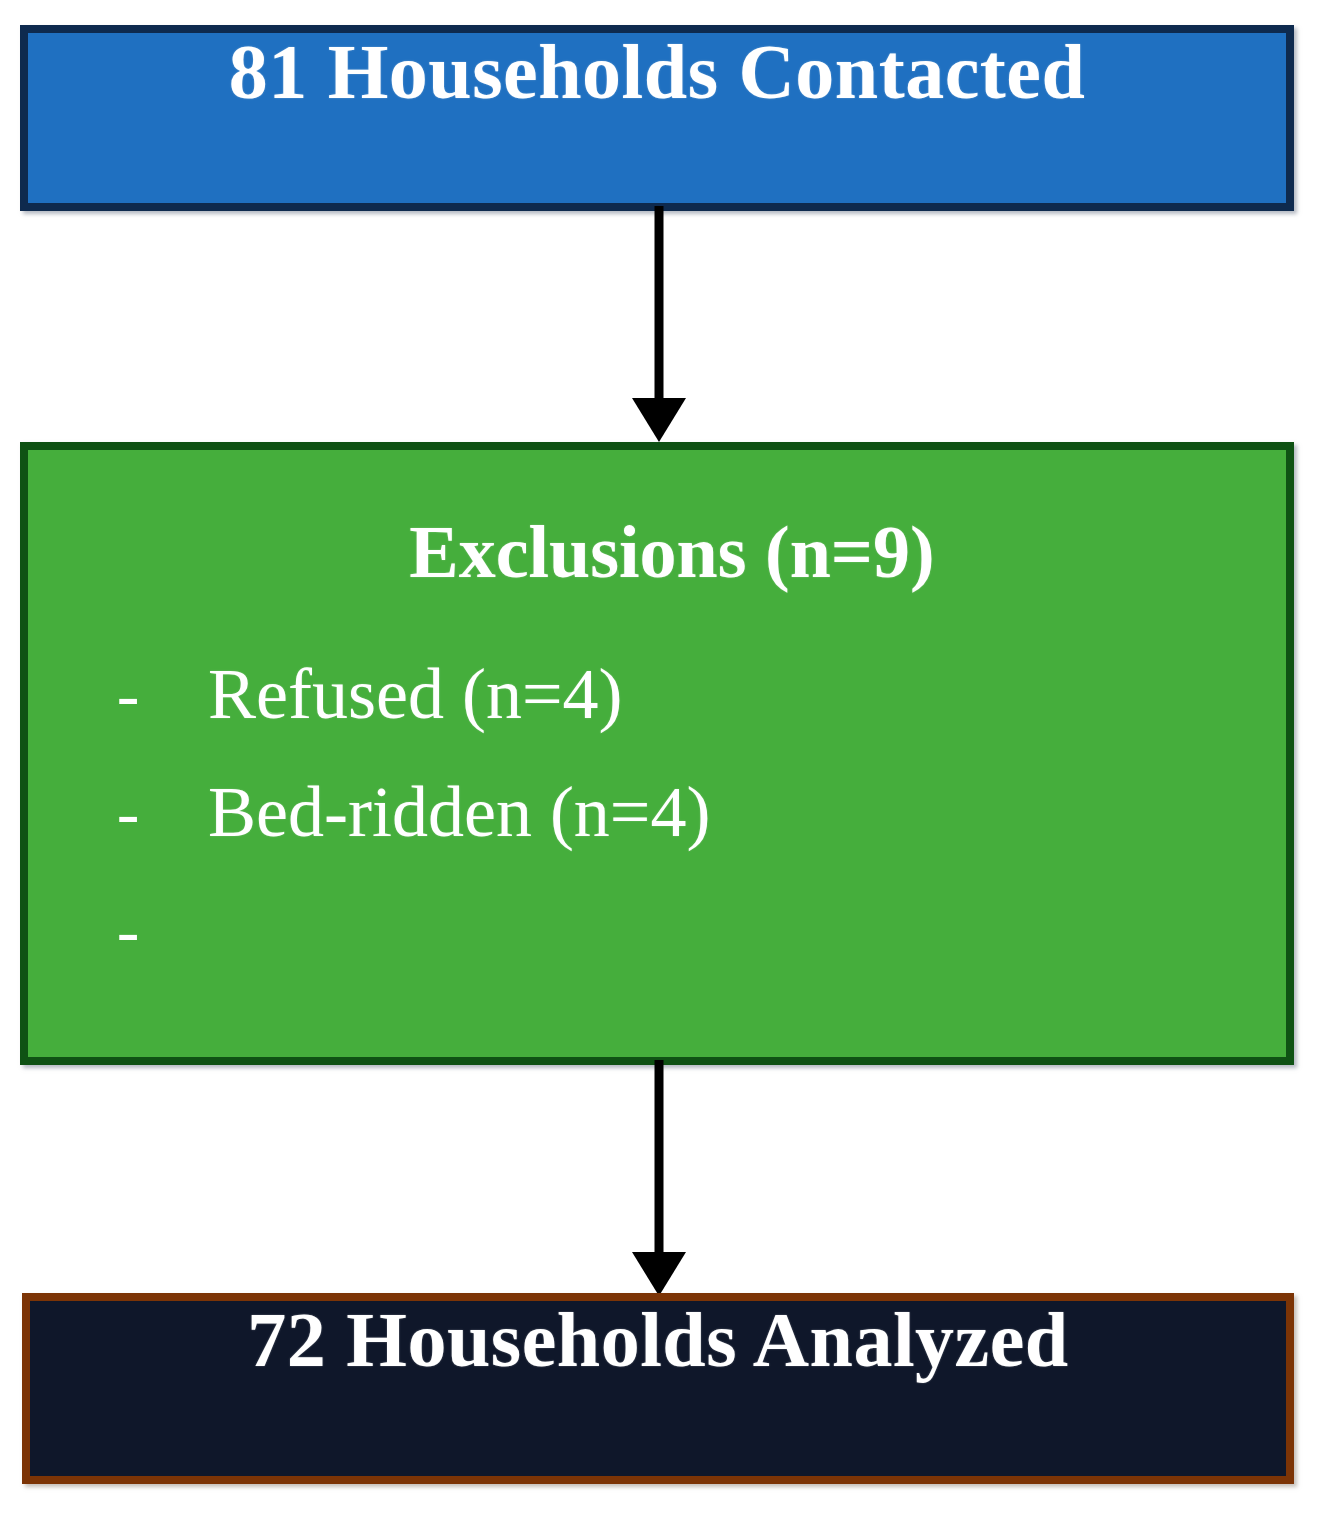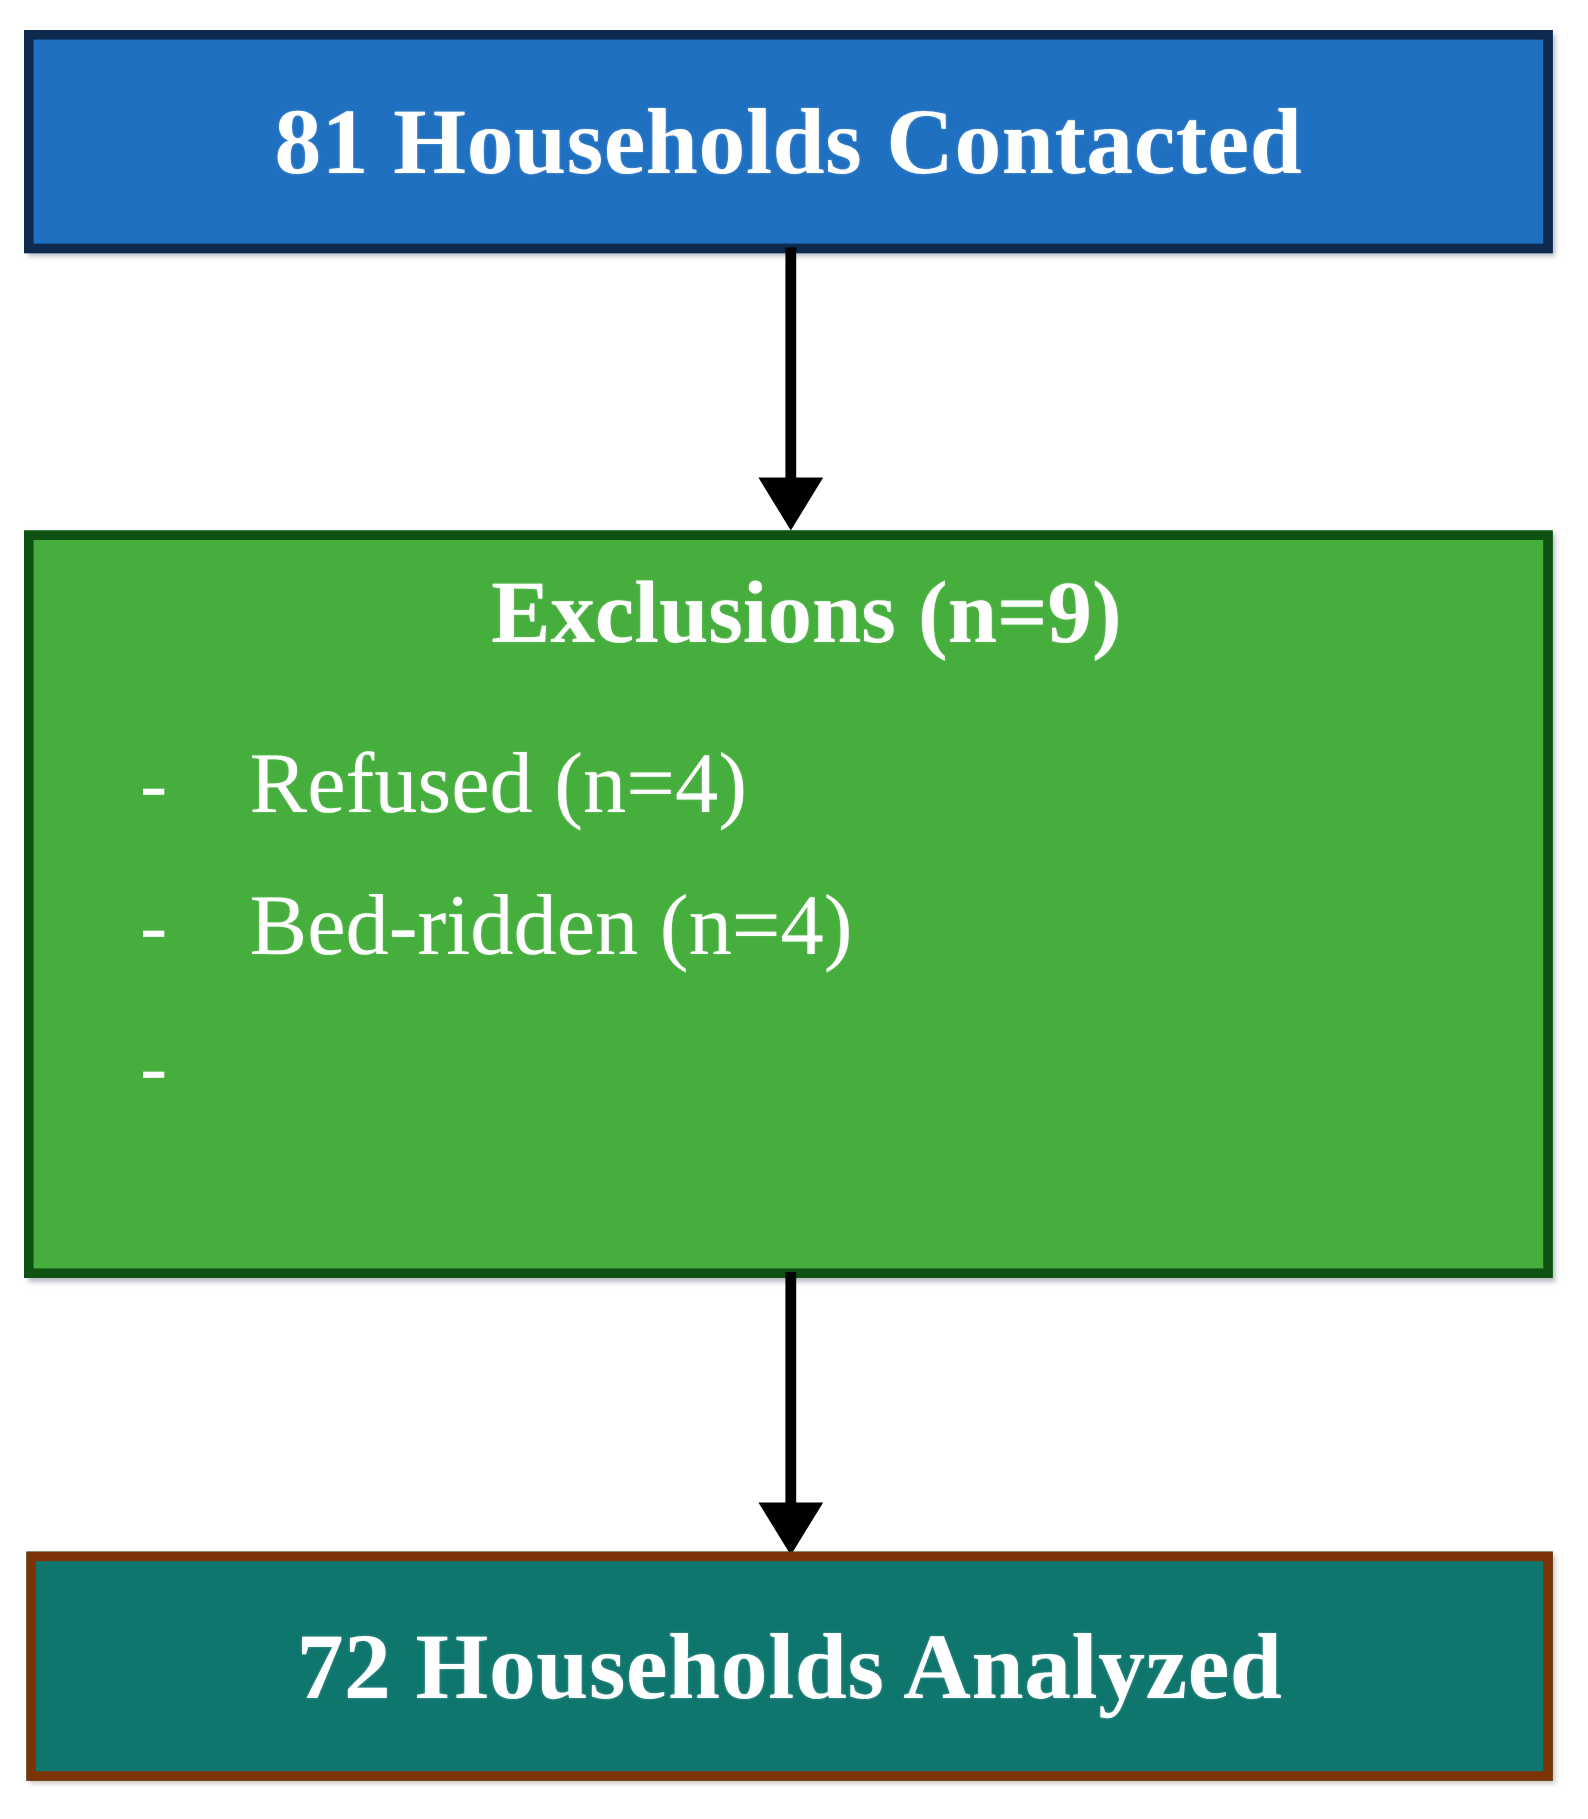--- a/index.html
+++ b/index.html
@@ -19,21 +19,20 @@
     height: 1516px;
     background: #ffffff;
   }
 
   
   .flow-box {
     position: absolute;
     box-sizing: border-box;
     display: flex;
     flex-direction: column;
-    justify-content: center;
     color: #ffffff;
     text-align: center;
   }
 
   
   #box-contacted {
     left: 20px;
     top: 25px;
     width: 1274px;
     height: 186px;
@@ -61,20 +60,21 @@
     justify-content: flex-start;
     padding-top: 24px;
   }
   #box-exclusions .excl-heading {
     font-size: 74px;
     font-weight: bold;
     line-height: 1.0;
     text-align: center;
     padding-left: 30px;
     text-shadow: 0 0 2px rgba(255,255,255,0.3);
+    margin-top: 41px;
   }
   .excl-list {
     margin: 0;
     padding: 0;
     list-style: none;
     margin-top: 46px;
   }
   .excl-item {
     display: flex;
     align-items: center;
@@ -96,21 +96,21 @@
     white-space: nowrap;
     text-shadow: 0 0 2px rgba(255,255,255,0.25);
   }
 
   
   #box-analyzed {
     left: 22px;
     top: 1293px;
     width: 1272px;
     height: 191px;
-    background: #0f766e;
+    background: #0f172a;
     border: 8px solid #7c3406;
     box-shadow: 3px 3px 4px rgba(150,140,130,0.55);
   }
   #box-analyzed .box-title {
     font-size: 78px;
     font-weight: bold;
     line-height: 1.0;
     letter-spacing: 0.5px;
     text-shadow: 0 0 2px rgba(255,255,255,0.35);
   }

